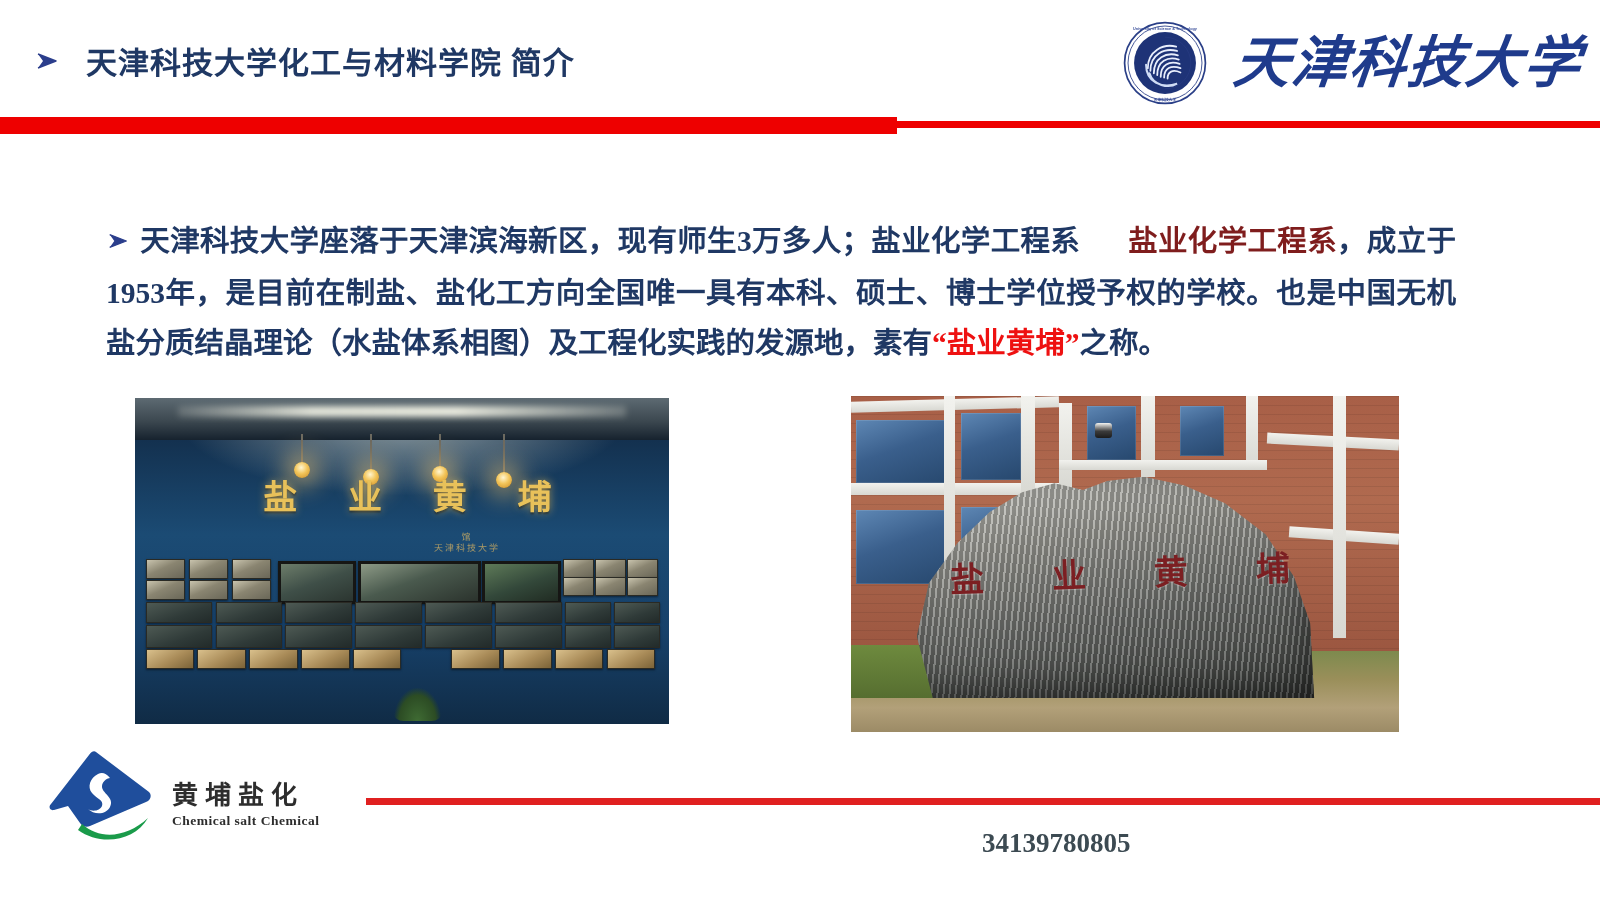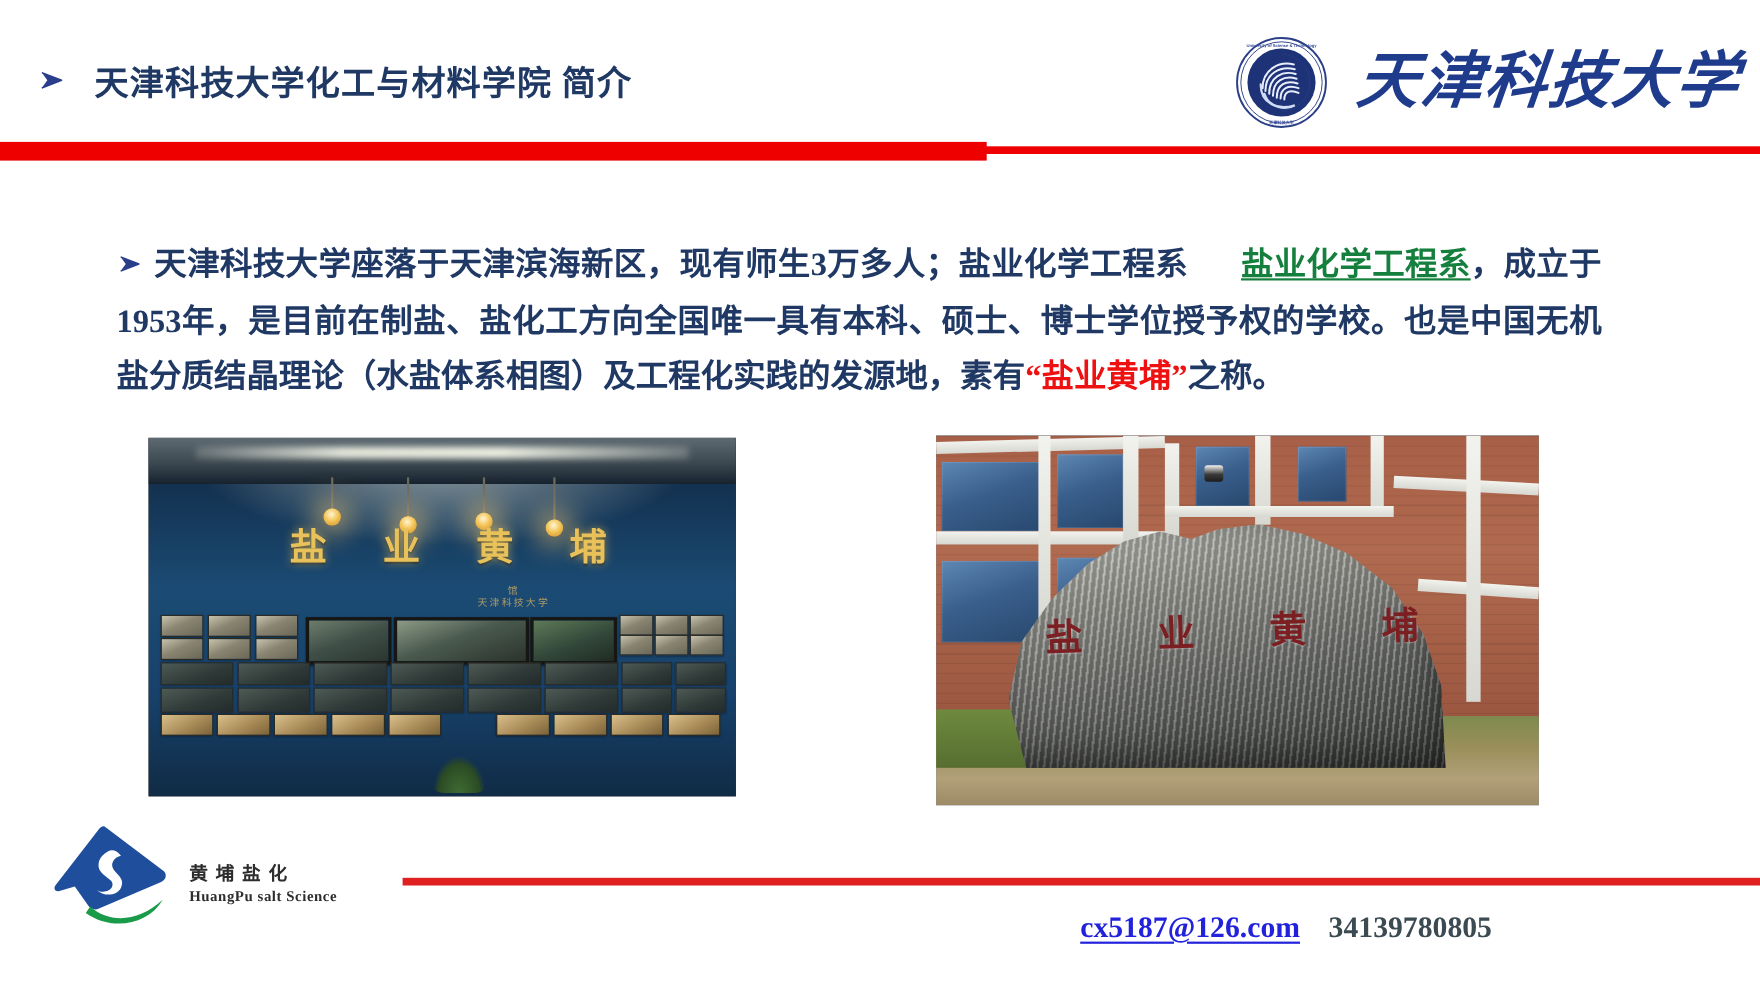--- a/index.html
+++ b/index.html
@@ -19,21 +19,21 @@
   
   #slide {
     position: absolute;
     inset: 0;
     background: #ffffff;
   }
 
   
   #header {
     position: absolute;
-    left: 0; top: 16px;
+    left: 0; top: 4px;
     width: 1600px;
     height: 112px;
   }
   #header-title-row {
     position: absolute;
     left: 34px;
     top: 34px;
     display: flex;
     align-items: center;
     gap: 26px;
@@ -117,22 +117,21 @@
     color: #1f3864;
     text-align: justify;
     text-justify: inter-ideograph;
   }
   #body-paragraph .lead-arrow {
     display: inline-block;
     vertical-align: -2px;
     margin-right: 10px;
   }
   .hl-blue {
-    color: #15803d;
-    text-decoration: underline;
+    color: #7f1d1d;
     text-underline-offset: 3px;
     text-decoration-thickness: 2px;
     margin-left: 48px;
   }
   .hl-red {
     color: #ee1111;
   }
 
   
   .photo {
@@ -332,21 +331,21 @@
     position: relative;
   }
   #hp-text {
     display: flex;
     flex-direction: column;
     justify-content: center;
     margin-top: 10px;
   }
   #hp-cn {
     font-family: "Liberation Serif", "DejaVu Serif", serif;
-    font-size: 17px;
+    font-size: 26px;
     font-weight: 700;
     color: #2d2d2d;
     letter-spacing: 7px;
     white-space: nowrap;
   }
   #hp-en {
     font-family: "Liberation Serif", "DejaVu Serif", serif;
     font-size: 13.5px;
     font-weight: 700;
     color: #2d2d2d;
@@ -560,24 +559,23 @@
                  L20 58 L6 62 C2 63 0 59 3 56 L41 7 C43 4 46 2 48 4 Z" fill="#1f4e9c"></path>
         <path d="M50 26 C42 30 39 39 44 45 C49 51 56 52 54 58
                  C52 63 44 64 40 61 C46 67 58 67 62 59
                  C66 51 58 47 55 42 C52 37 56 31 62 30
                  C58 25 54 24 50 26 Z" fill="#ffffff"></path>
         <path d="M34 76 C52 92 78 90 100 70 C86 94 52 98 30 82 Z" fill="#1a9b4a"></path>
       </svg>
     </span>
     <span id="hp-text">
       <span id="hp-cn">黄埔盐化</span>
-      <span id="hp-en">HuangPu salt Science</span>
+      <span id="hp-en">Chemical salt Chemical</span>
     </span>
   </div>
 
   <div id="footer-rule"></div>
 
   <div id="footer-contact">
-    <span id="footer-email">cx5187@126.com</span>
     <span id="footer-phone">34139780805</span>
   </div>
 
 </div>
 
 </body></html>

